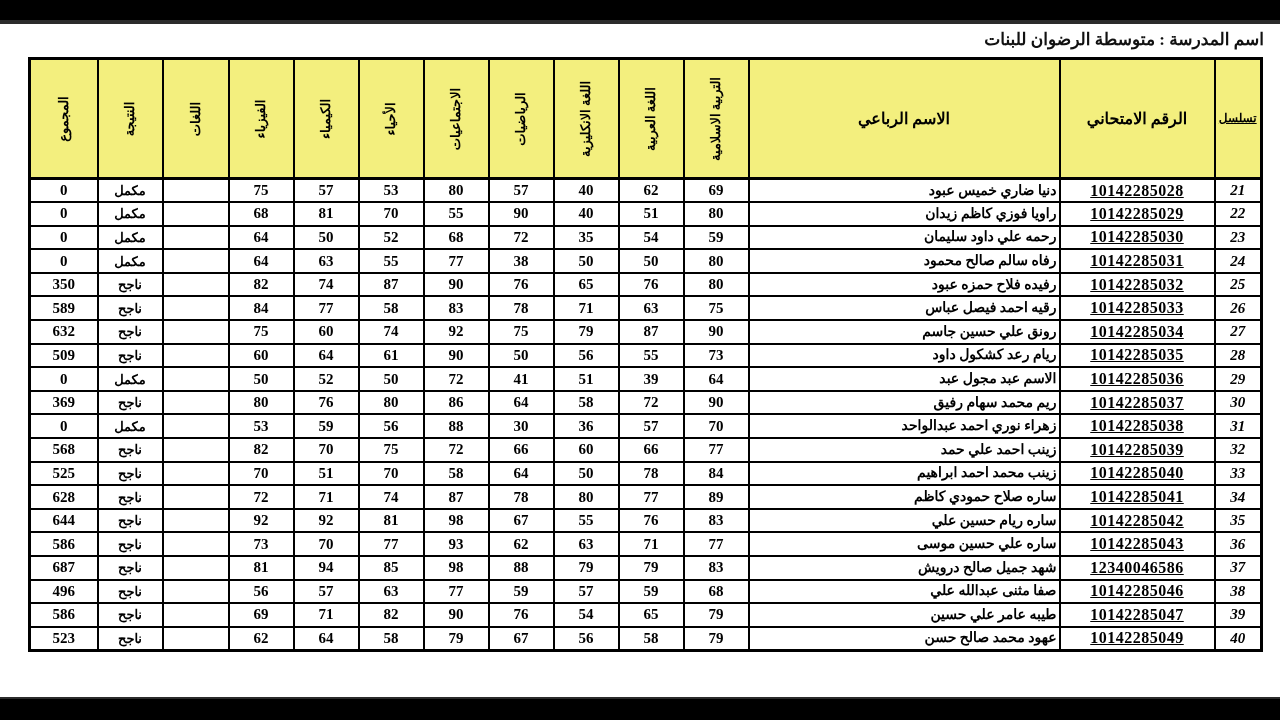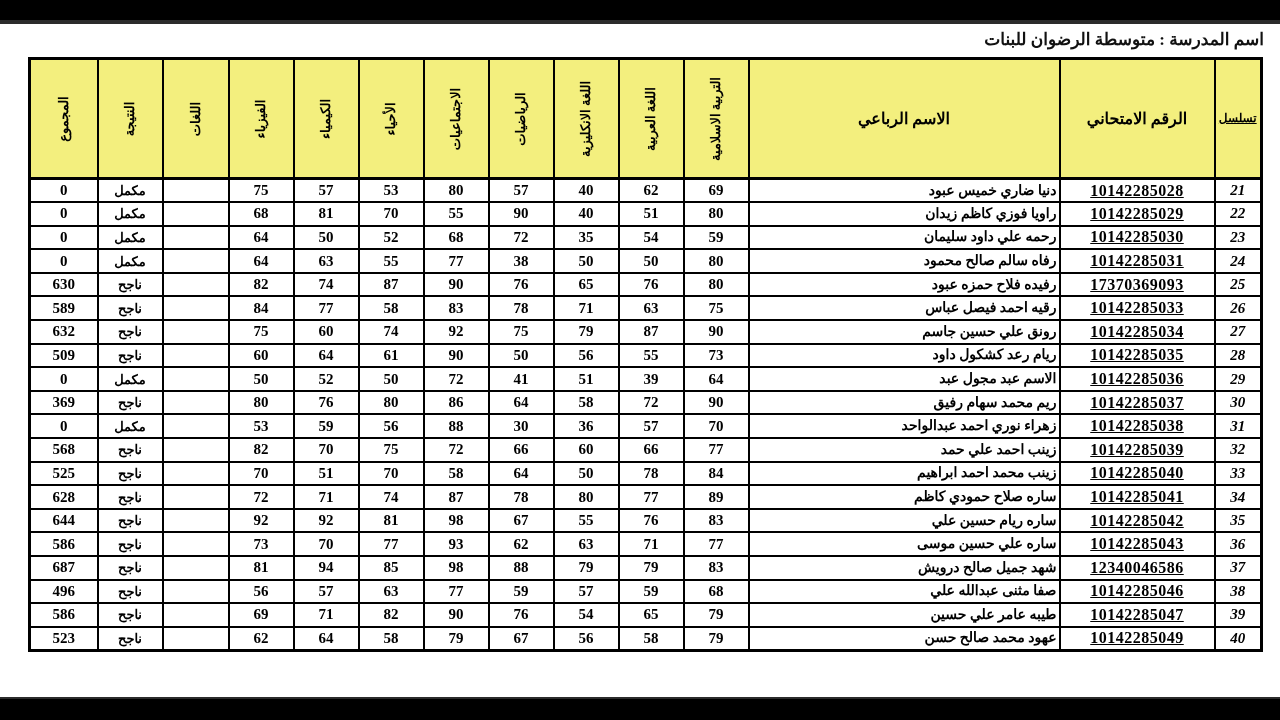--- a/index.html
+++ b/index.html
@@ -211,33 +211,33 @@
         <td class="td-social">77</td>
         <td class="td-biology">55</td>
         <td class="td-chemistry">63</td>
         <td class="td-physics">64</td>
         <td class="td-languages"></td>
         <td class="td-result">مكمل</td>
         <td class="td-total">0</td>
       </tr>
       <tr>
         <td class="td-serial">25</td>
-        <td class="td-exam_number">17370369093</td>
+        <td class="td-exam_number">10142285032</td>
         <td class="td-name">رفيده فلاح حمزه عبود</td>
         <td class="td-islamic">80</td>
         <td class="td-arabic">76</td>
         <td class="td-english">65</td>
         <td class="td-math">76</td>
         <td class="td-social">90</td>
         <td class="td-biology">87</td>
         <td class="td-chemistry">74</td>
         <td class="td-physics">82</td>
         <td class="td-languages"></td>
         <td class="td-result">ناجح</td>
-        <td class="td-total">630</td>
+        <td class="td-total">350</td>
       </tr>
       <tr>
         <td class="td-serial">26</td>
         <td class="td-exam_number">10142285033</td>
         <td class="td-name">رقيه احمد فيصل عباس</td>
         <td class="td-islamic">75</td>
         <td class="td-arabic">63</td>
         <td class="td-english">71</td>
         <td class="td-math">78</td>
         <td class="td-social">83</td>

